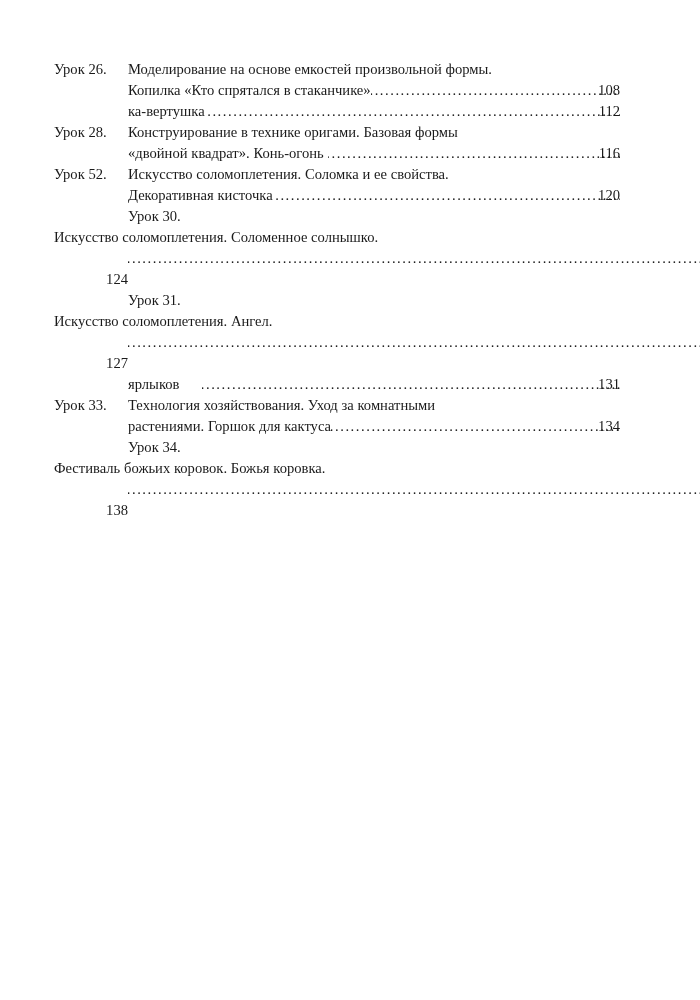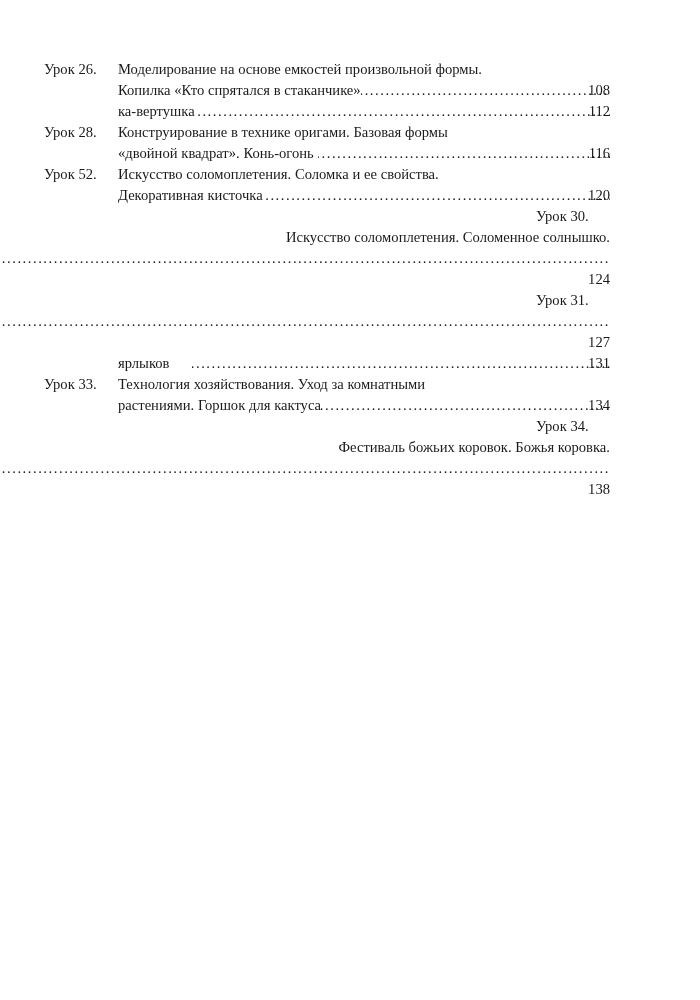--- a/index.html
+++ b/index.html
@@ -11,21 +11,21 @@
     width: 700px;
     height: 1000px;
     position: relative;
     font-family: "Liberation Serif", "DejaVu Serif", serif;
     color: #1a1a1a;
     -webkit-font-smoothing: antialiased;
   }
 
   .toc {
     position: absolute;
-    left: 44px;
+    left: 54px;
     top: 59px;
     width: 566px;
   }
 
   
   .entry {
     font-size: 14.6px;
     line-height: 21px;
     
     padding-left: 74px;
@@ -38,21 +38,21 @@
   .lesson-label {
     display: inline-block;
     width: 74px;
     text-indent: 0;
     white-space: nowrap;
   }
 
   
   .tail {
     display: flex;
-    align-items: flex-end;
+    align-items: flex-start;
     width: 100%;
     padding-left: 74px;
     box-sizing: border-box;
   }
   .entry.single .tail {
     padding-left: 0;
     flex-direction: column;
   }
   .tail-text {
     white-space: pre;
@@ -123,20 +123,21 @@
       <span class="lesson-label">Урок 30.</span>
       <span class="tail-text">Искусство соломоплетения. Соломенное солнышко.</span>
       <span class="leaders">................................................................................................................................................................</span>
       <span class="page-num">124</span>
     </span>
   </div>
 
   <div class="entry single">
     <span class="tail">
       <span class="lesson-label">Урок 31.</span>
+      <span class="tail-text">Искусство соломоплетения. Ангел.</span>
       <span class="leaders">................................................................................................................................................................</span>
       <span class="page-num">127</span>
     </span>
   </div>
 
   <div class="entry">
     <span class="tail">
       <span class="tail-text">ярлыков</span>
       <span class="leaders">................................................................................................................................................................</span>
       <span class="page-num">131</span>

